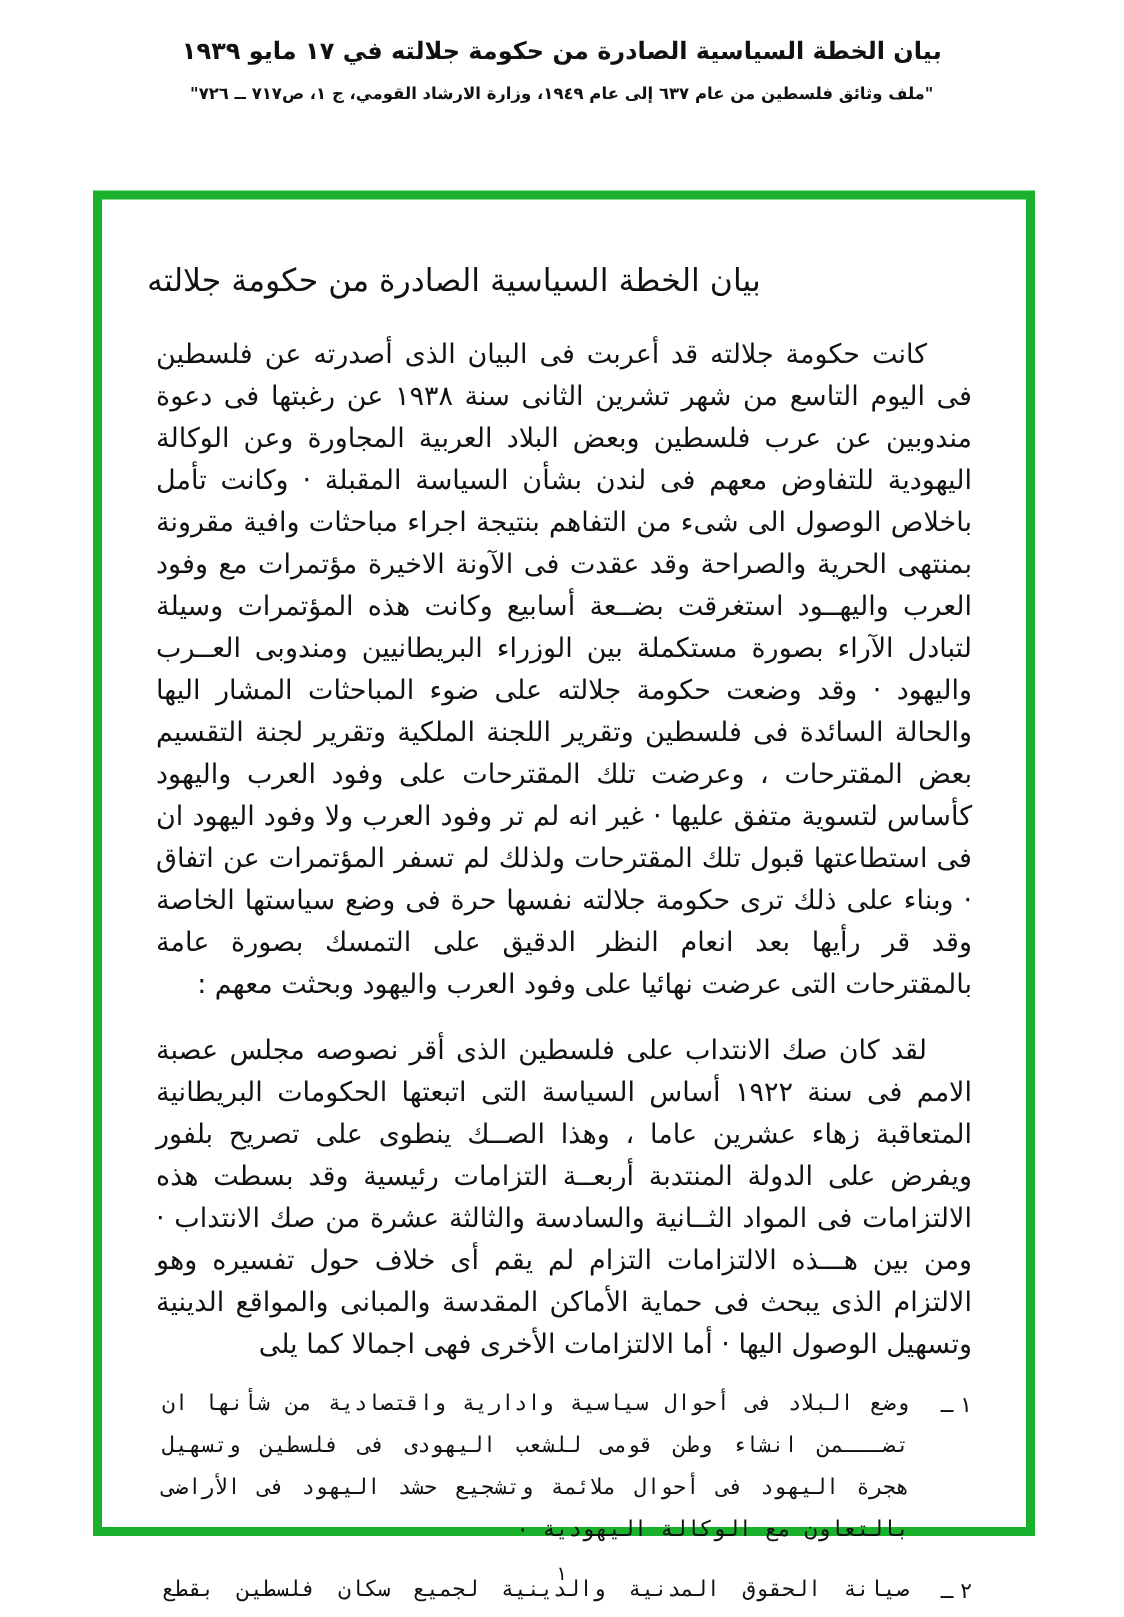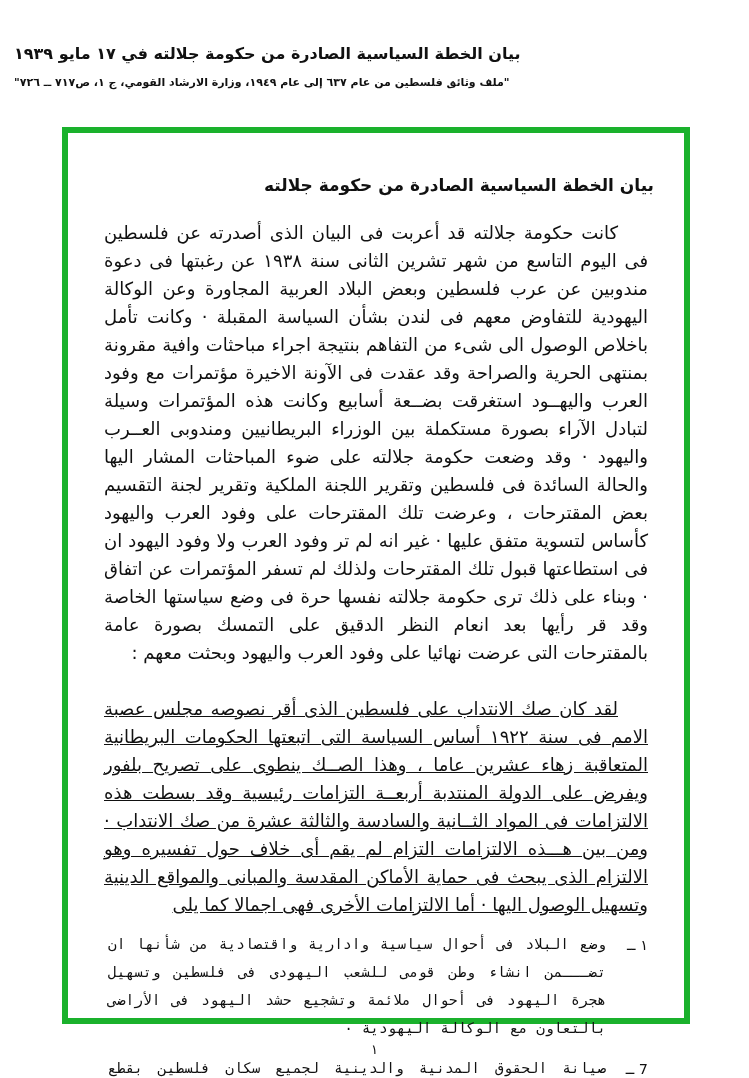--- a/index.html
+++ b/index.html
@@ -9,23 +9,22 @@
     background: #ffffff;
     width: 749px;
     height: 1078px;
     font-family: "DejaVu Sans", sans-serif;
     color: #111111;
     direction: rtl;
     position: relative;
     overflow: hidden;
   }
   .page-header {
-    text-align: left;
-    padding-top: 44px;
-    margin-left: 14px;
+    text-align: center;
+    padding-top: 24px;
   }
   .page-header-title {
     font-size: 16px;
     font-weight: bold;
     letter-spacing: 0;
   }
   .page-header-source {
     font-size: 11px;
     font-weight: bold;
     margin-top: 13px;
@@ -35,38 +34,38 @@
     left: 62px;
     top: 127px;
     width: 628px;
     height: 897px;
     border: 6px solid #1ab12c;
     background: #ffffff;
     padding: 26px 30px 0 30px;
   }
   .doc-title {
     margin: 16px 0 0 0;
-    text-align: right;
-    font-size: 17px;
-    font-weight: bold;
+    text-align: left;
+    font-size: 21px;
+    font-weight: normal;
   }
   .doc-subtitle {
     margin: 18px 0 0 0;
     text-align: center;
     font-size: 14.5px;
     font-weight: bold;
   }
   .doc-paragraph {
     margin: 24px 6px 0 6px;
     font-size: 18px;
     line-height: 28px;
     text-align: justify;
     text-indent: 30px;
   }
-  .doc-paragraph.second { margin-top: 28px; text-decoration: underline; }
+  .doc-paragraph.second { margin-top: 16px; }
   .doc-list {
     margin: 12px 6px 0 6px;
   }
   .doc-list-item {
     display: flex;
     align-items: flex-start;
     margin-top: 12px;
     font-size: 14.5px;
     line-height: 28px;
   }
@@ -104,19 +103,19 @@
   <p class="doc-paragraph">كانت حكومة جلالته قد أعربت فى البيان الذى أصدرته عن فلسطين فى اليوم التاسع من شهر تشرين الثانى سنة ١٩٣٨ عن رغبتها فى دعوة مندوبين عن عرب فلسطين وبعض البلاد العربية المجاورة وعن الوكالة اليهودية للتفاوض معهم فى لندن بشأن السياسة المقبلة · وكانت تأمل باخلاص الوصول الى شىء من التفاهم بنتيجة اجراء مباحثات وافية مقرونة بمنتهى الحرية والصراحة وقد عقدت فى الآونة الاخيرة مؤتمرات مع وفود العرب واليهــود استغرقت بضــعة أسابيع وكانت هذه المؤتمرات وسيلة لتبادل الآراء بصورة مستكملة بين الوزراء البريطانيين ومندوبى العــرب واليهود · وقد وضعت حكومة جلالته على ضوء المباحثات المشار اليها والحالة السائدة فى فلسطين وتقرير اللجنة الملكية وتقرير لجنة التقسيم بعض المقترحات ، وعرضت تلك المقترحات على وفود العرب واليهود كأساس لتسوية متفق عليها · غير انه لم تر وفود العرب ولا وفود اليهود ان فى استطاعتها قبول تلك المقترحات ولذلك لم تسفر المؤتمرات عن اتفاق · وبناء على ذلك ترى حكومة جلالته نفسها حرة فى وضع سياستها الخاصة وقد قر رأيها بعد انعام النظر الدقيق على التمسك بصورة عامة بالمقترحات التى عرضت نهائيا على وفود العرب واليهود وبحثت معهم :</p>
 
   <p class="doc-paragraph second">لقد كان صك الانتداب على فلسطين الذى أقر نصوصه مجلس عصبة الامم فى سنة ١٩٢٢ أساس السياسة التى اتبعتها الحكومات البريطانية المتعاقبة زهاء عشرين عاما ، وهذا الصــك ينطوى على تصريح بلفور ويفرض على الدولة المنتدبة أربعــة التزامات رئيسية وقد بسطت هذه الالتزامات فى المواد الثــانية والسادسة والثالثة عشرة من صك الانتداب · ومن بين هـــذه الالتزامات التزام لم يقم أى خلاف حول تفسيره وهو الالتزام الذى يبحث فى حماية الأماكن المقدسة والمبانى والمواقع الدينية وتسهيل الوصول اليها · أما الالتزامات الأخرى فهى اجمالا كما يلى</p>
 
   <div class="doc-list">
     <div class="doc-list-item">
       <span class="doc-list-marker">١ ــ</span>
       <span class="doc-list-text">وضع البلاد فى أحوال سياسية وادارية واقتصادية من شأنها ان تضـــمن انشاء وطن قومى للشعب اليهودى فى فلسطين وتسهيل هجرة اليهود فى أحوال ملائمة وتشجيع حشد اليهود فى الأراضى بالتعاون مع الوكالة اليهودية ·</span>
     </div>
     <div class="doc-list-item">
-      <span class="doc-list-marker">7 ــ</span>
+      <span class="doc-list-marker">٢ ــ</span>
       <span class="doc-list-text">صيانة الحقوق المدنية والدينية لجميع سكان فلسطين بقطع النظر عن العنصر والدين وضمان عدم الحاق الضرر بحقوق ووضع بلفور الاهالى الأخرى مع تسهيل الهجرة اليهودية واستيطان اليهود فى الأراضى ·</span>
     </div>
   </div>
 </section>
 
 <footer class="page-number">١</footer>
 
 </body></html>

